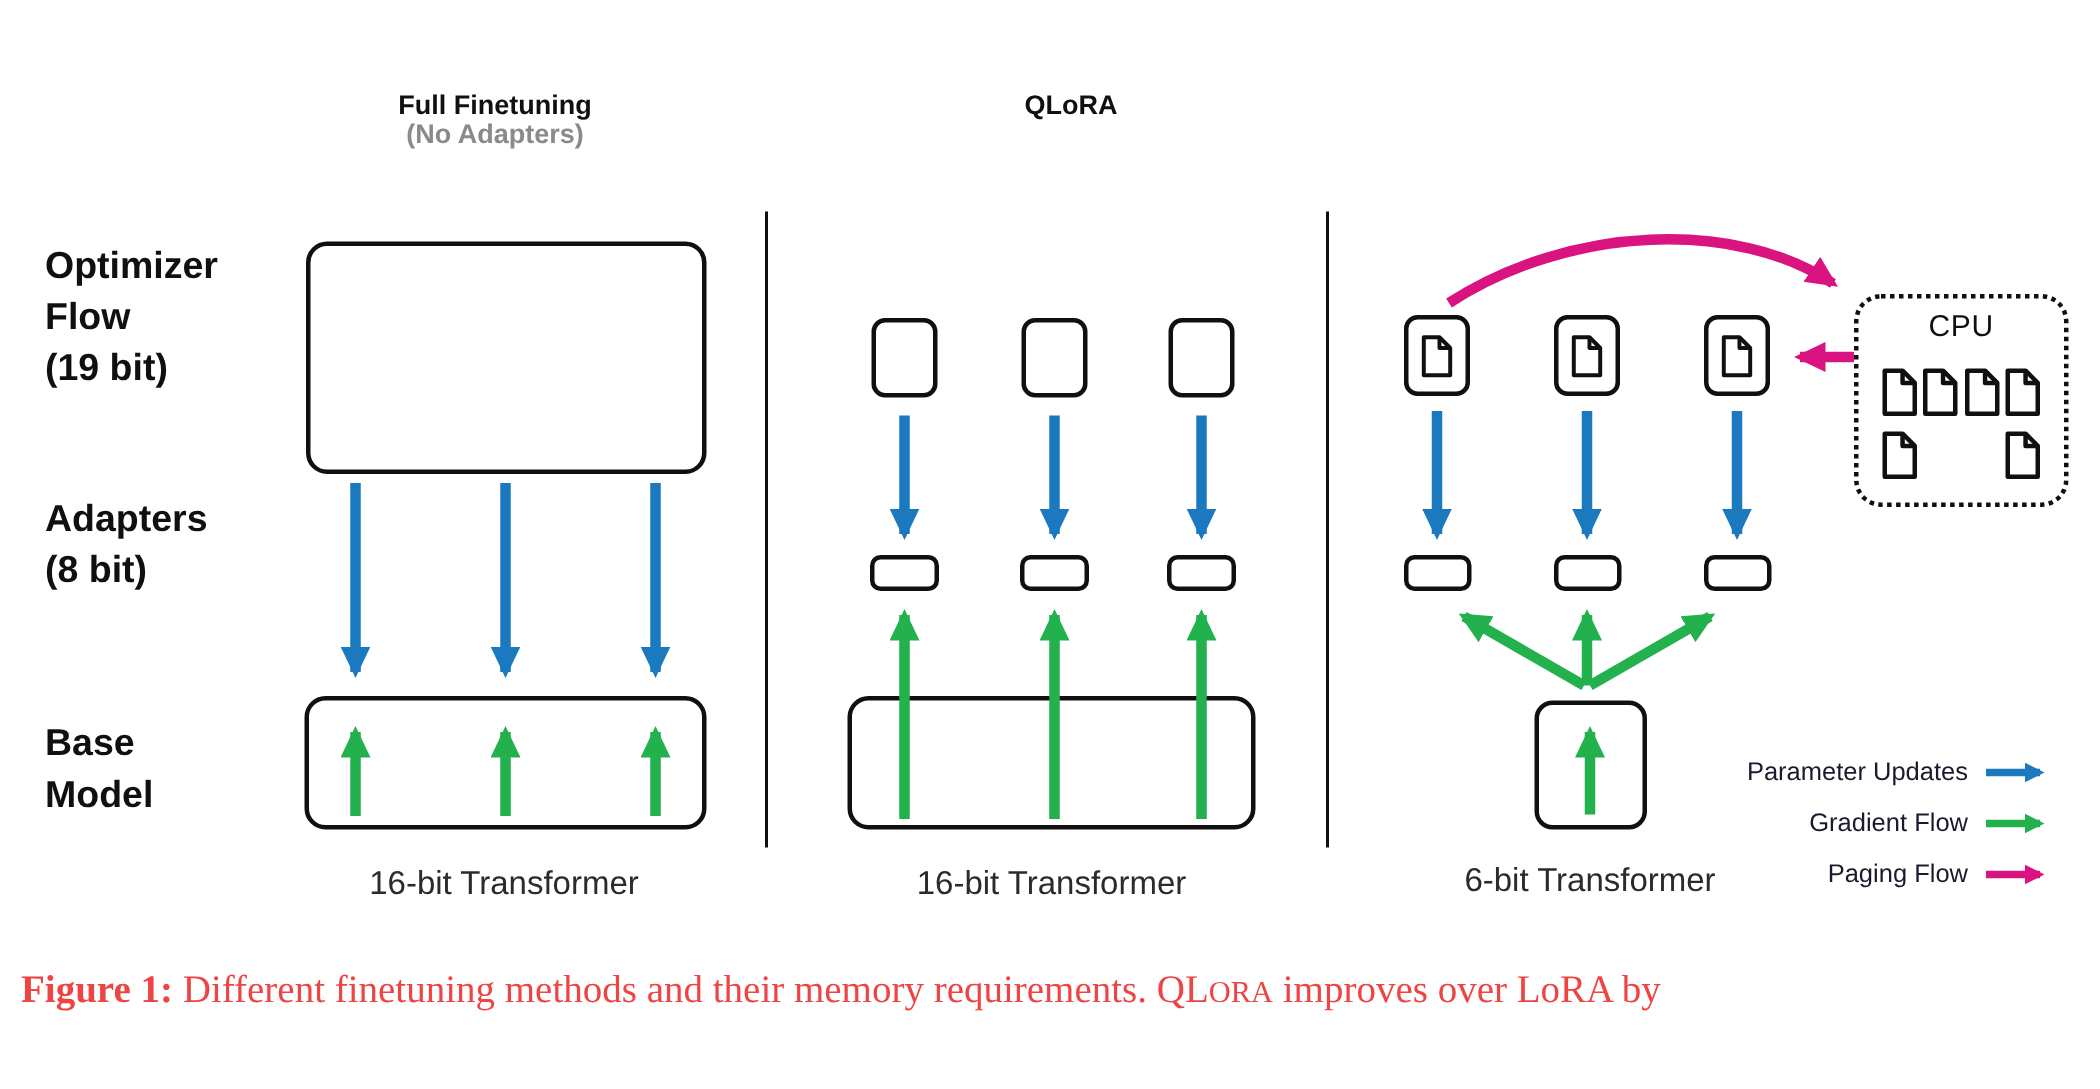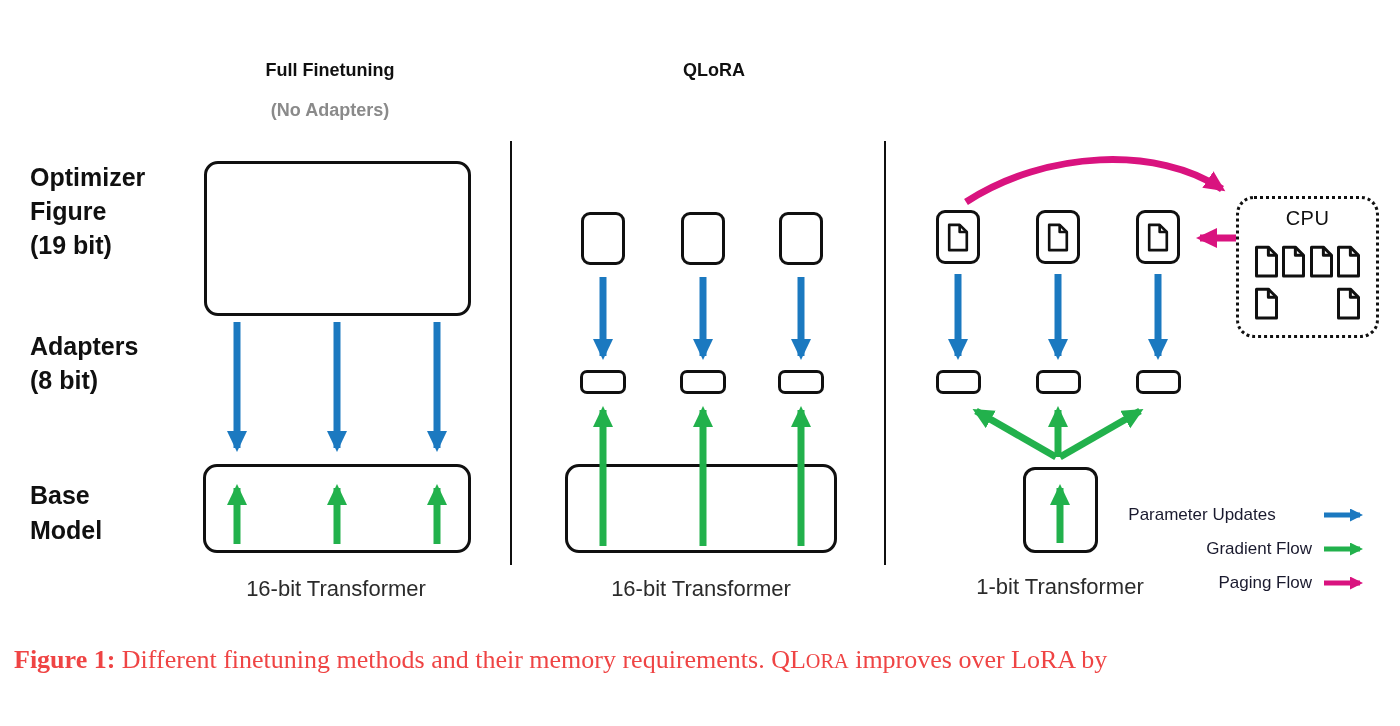--- a/index.html
+++ b/index.html
@@ -37,25 +37,25 @@
              line-height:35px; white-space:nowrap; }
   .caption b { font-weight:700; }
   .sc { font-size:0.78em; }
 </style>
 </head>
 <body>
 
 <div class="stage">
 
   <div class="ctitle" style="left:180px; top:60px;">Full Finetuning</div>
-  <div class="ctitle muted" style="left:180px; top:100px;">(No Adapters)</div>
+  <div class="ctitle muted" style="left:180px; top:79px;">(No Adapters)</div>
   <div class="ctitle" style="left:564px; top:60px;">QLoRA</div>
 
   <div class="rowlbl" style="top:163px;">Optimizer</div>
-  <div class="rowlbl" style="top:197px;">Figure</div>
+  <div class="rowlbl" style="top:197px;">Flow</div>
   <div class="rowlbl muted" style="top:231px;">(19 bit)</div>
   <div class="rowlbl" style="top:332px;">Adapters</div>
   <div class="rowlbl muted" style="top:366px;">(8 bit)</div>
   <div class="rowlbl" style="top:481px;">Base</div>
   <div class="rowlbl" style="top:516px;">Model</div>
 
   <div class="divider" style="left:510px; top:141px; height:424px;"></div>
   <div class="divider" style="left:884px; top:141px; height:424px;"></div>
 
   <div class="box" style="left:204px; top:161px; width:267px; height:155px;"></div>
@@ -86,21 +86,21 @@
   <div class="box sq" style="left:1136px; top:210px; width:44px; height:54px;">
     <svg class="page-sm" viewBox="0 0 20 26">
         <path d="M2 1.5 H11.5 L18 8 V24.5 H2 Z" fill="#fff" stroke="#101010" stroke-width="2.4" stroke-linejoin="round"></path>
         <path d="M11.5 1.5 V8 H18" fill="none" stroke="#101010" stroke-width="2.4" stroke-linejoin="round"></path>
       </svg>
   </div>
   <div class="box adapter" style="left:936px; top:370px; width:45px; height:24px;"></div>
   <div class="box adapter" style="left:1036px; top:370px; width:45px; height:24px;"></div>
   <div class="box adapter" style="left:1136px; top:370px; width:45px; height:24px;"></div>
   <div class="box" style="left:1023px; top:467px; width:75px; height:86px; border-radius:12px;"></div>
-  <div class="footer" style="left:910px; top:574px;">1-bit Transformer</div>
+  <div class="footer" style="left:910px; top:574px;">6-bit Transformer</div>
 
   <div class="cpu-box" style="left:1236px; top:196px; width:143px; height:142px;">
     <div class="cpu-title">CPU</div>
     <div class="icons-grid">
       <svg class="page-svg" viewBox="0 0 20 26">
           <path d="M2 1.5 H11.5 L18 8 V24.5 H2 Z" fill="#fff" stroke="#101010" stroke-width="2.4" stroke-linejoin="round"></path>
           <path d="M11.5 1.5 V8 H18" fill="none" stroke="#101010" stroke-width="2.4" stroke-linejoin="round"></path>
         </svg>
       <svg class="page-svg" viewBox="0 0 20 26">
           <path d="M2 1.5 H11.5 L18 8 V24.5 H2 Z" fill="#fff" stroke="#101010" stroke-width="2.4" stroke-linejoin="round"></path>
@@ -118,21 +118,21 @@
           <path d="M2 1.5 H11.5 L18 8 V24.5 H2 Z" fill="#fff" stroke="#101010" stroke-width="2.4" stroke-linejoin="round"></path>
           <path d="M11.5 1.5 V8 H18" fill="none" stroke="#101010" stroke-width="2.4" stroke-linejoin="round"></path>
         </svg>
       <svg class="page-svg" viewBox="0 0 20 26">
           <path d="M2 1.5 H11.5 L18 8 V24.5 H2 Z" fill="#fff" stroke="#101010" stroke-width="2.4" stroke-linejoin="round"></path>
           <path d="M11.5 1.5 V8 H18" fill="none" stroke="#101010" stroke-width="2.4" stroke-linejoin="round"></path>
         </svg>
     </div>
   </div>
 
-  <div class="legend-label" style="left:1092px; top:505px;text-align:center;">Parameter Updates</div>
+  <div class="legend-label" style="left:1092px; top:505px;">Parameter Updates</div>
   <div class="legend-label" style="left:1092px; top:573px;">Paging Flow</div>
   <div class="legend-label" style="left:1092px; top:539px;">Gradient Flow</div>
 
   <svg class="overlay" width="1400" height="726">
     <defs>
       <marker id="hb" markerUnits="userSpaceOnUse" markerWidth="24" markerHeight="22" refX="17" refY="10" orient="auto">
           <path d="M0 0 L21 10 L0 20 Z" fill="#1B79C0"></path>
         </marker>
       <marker id="hg" markerUnits="userSpaceOnUse" markerWidth="24" markerHeight="22" refX="17" refY="10" orient="auto">
           <path d="M0 0 L21 10 L0 20 Z" fill="#22B14C"></path>

